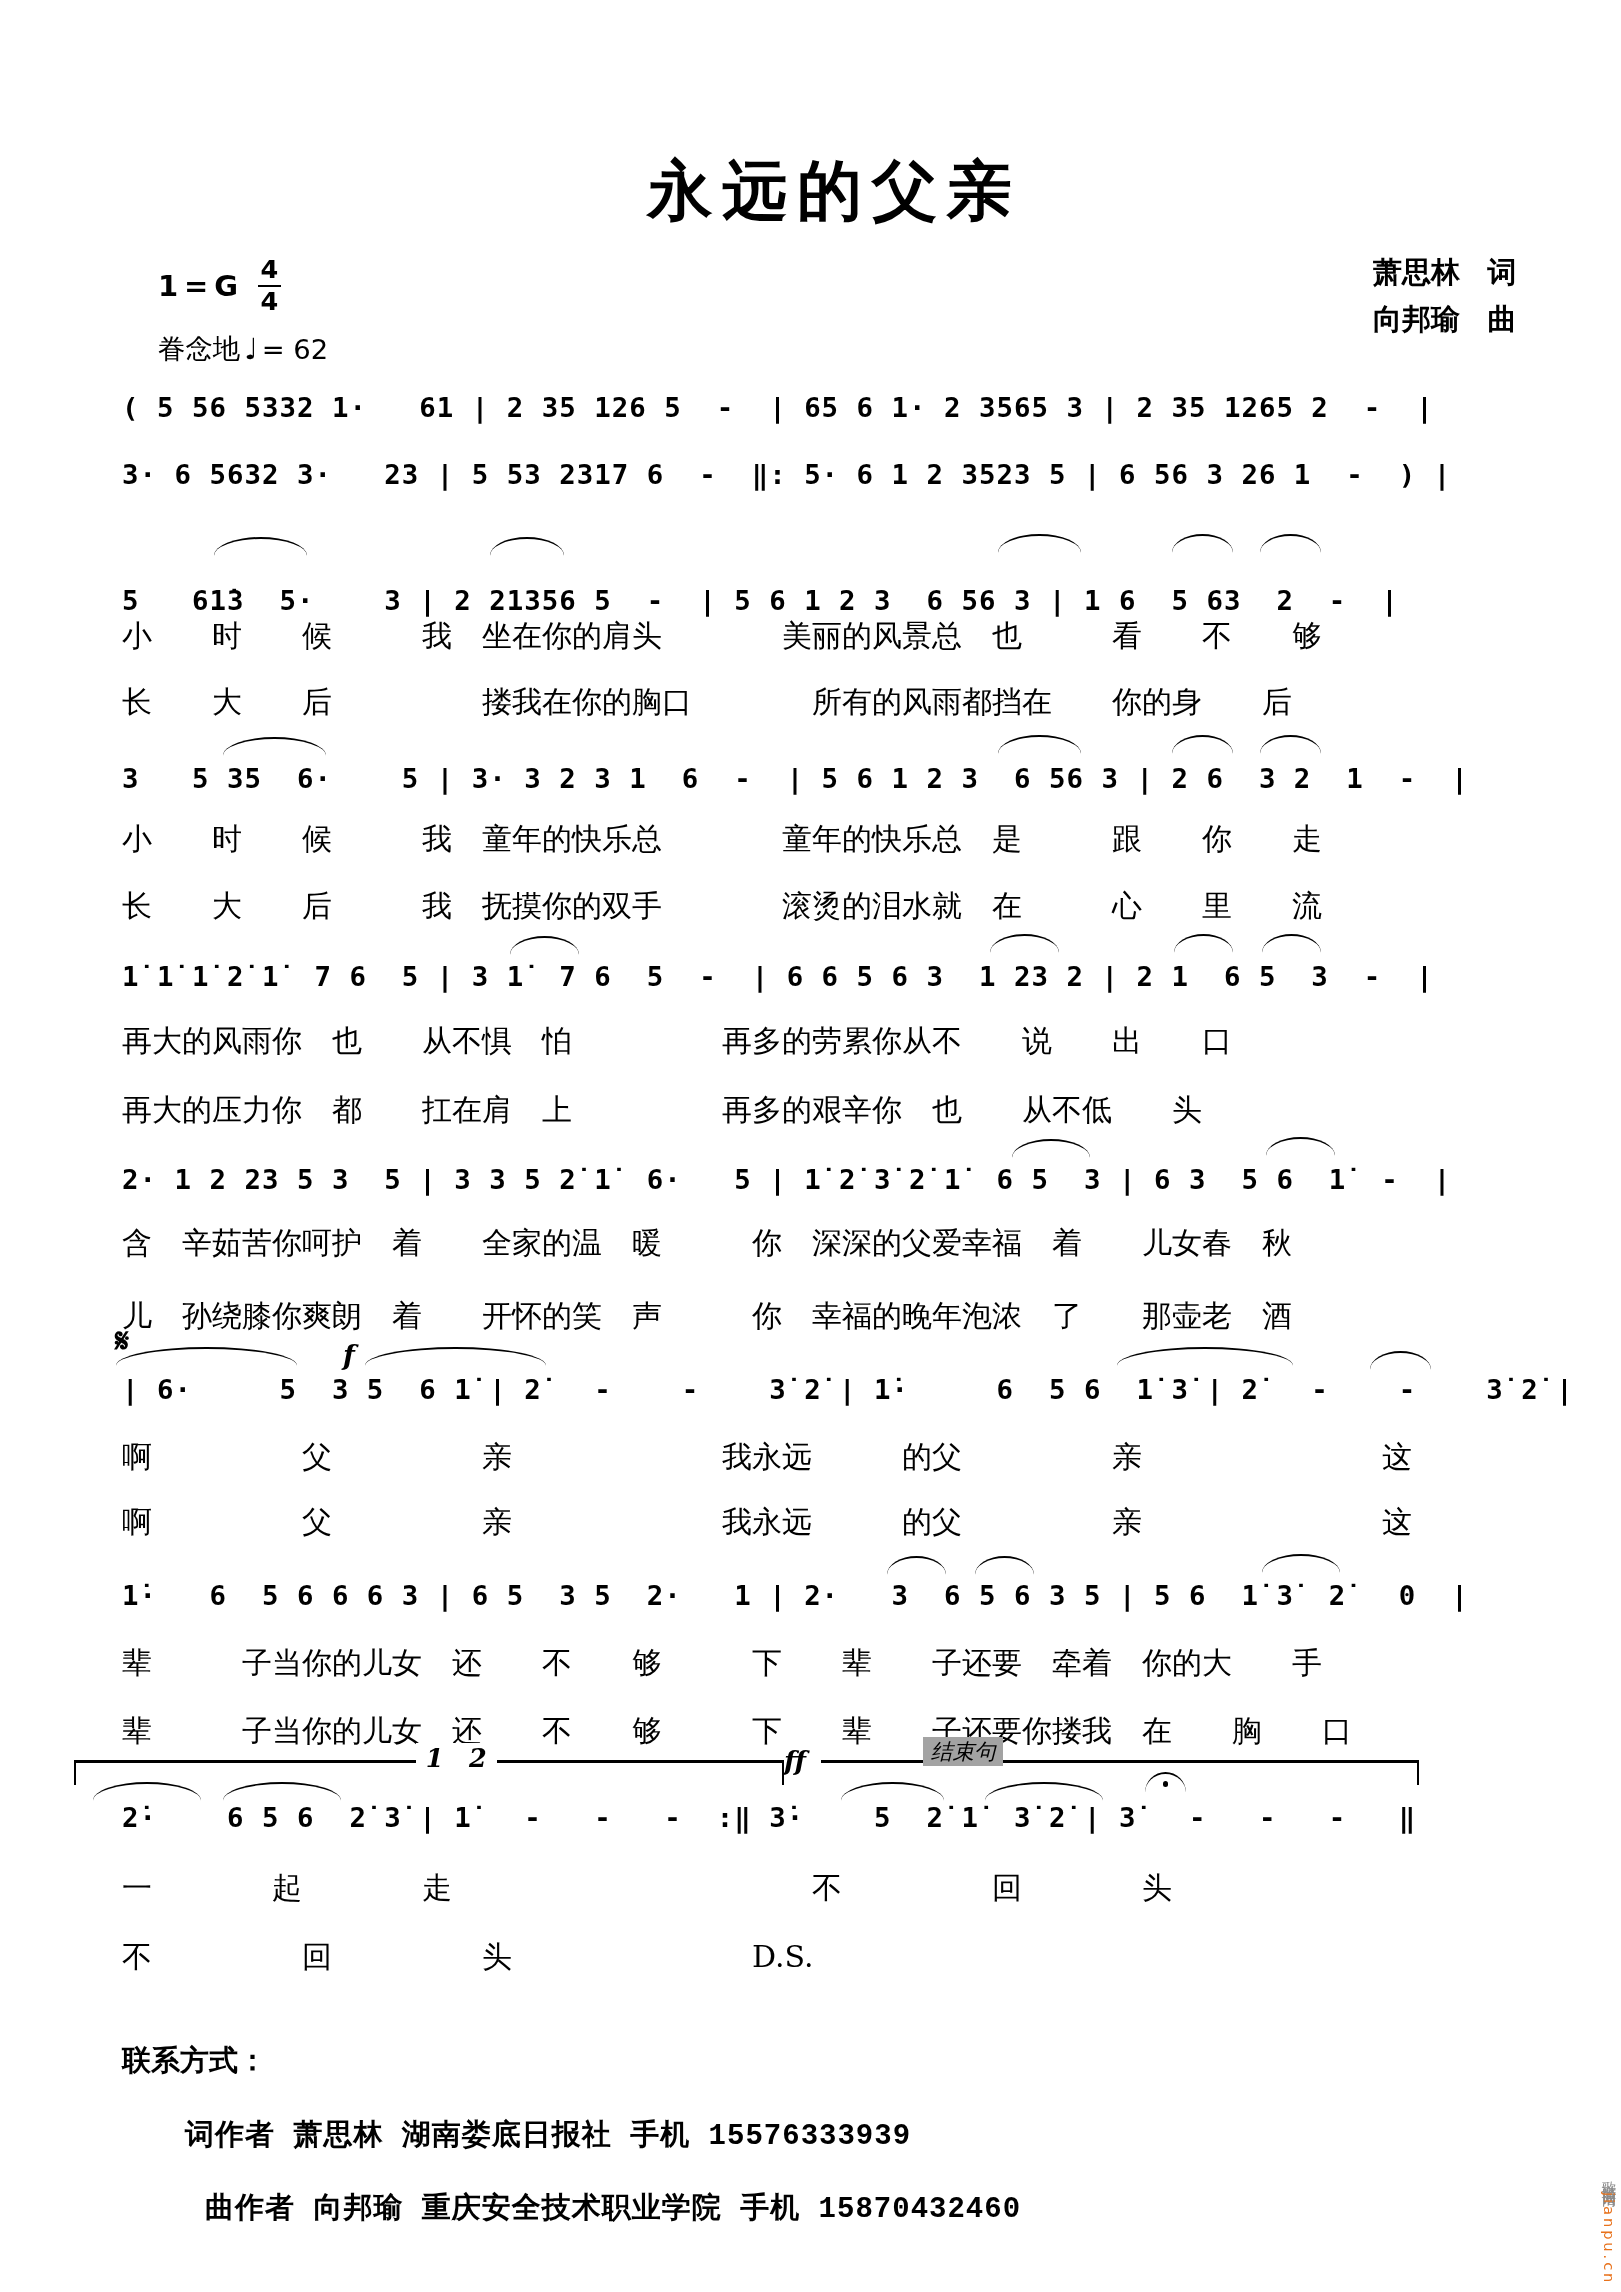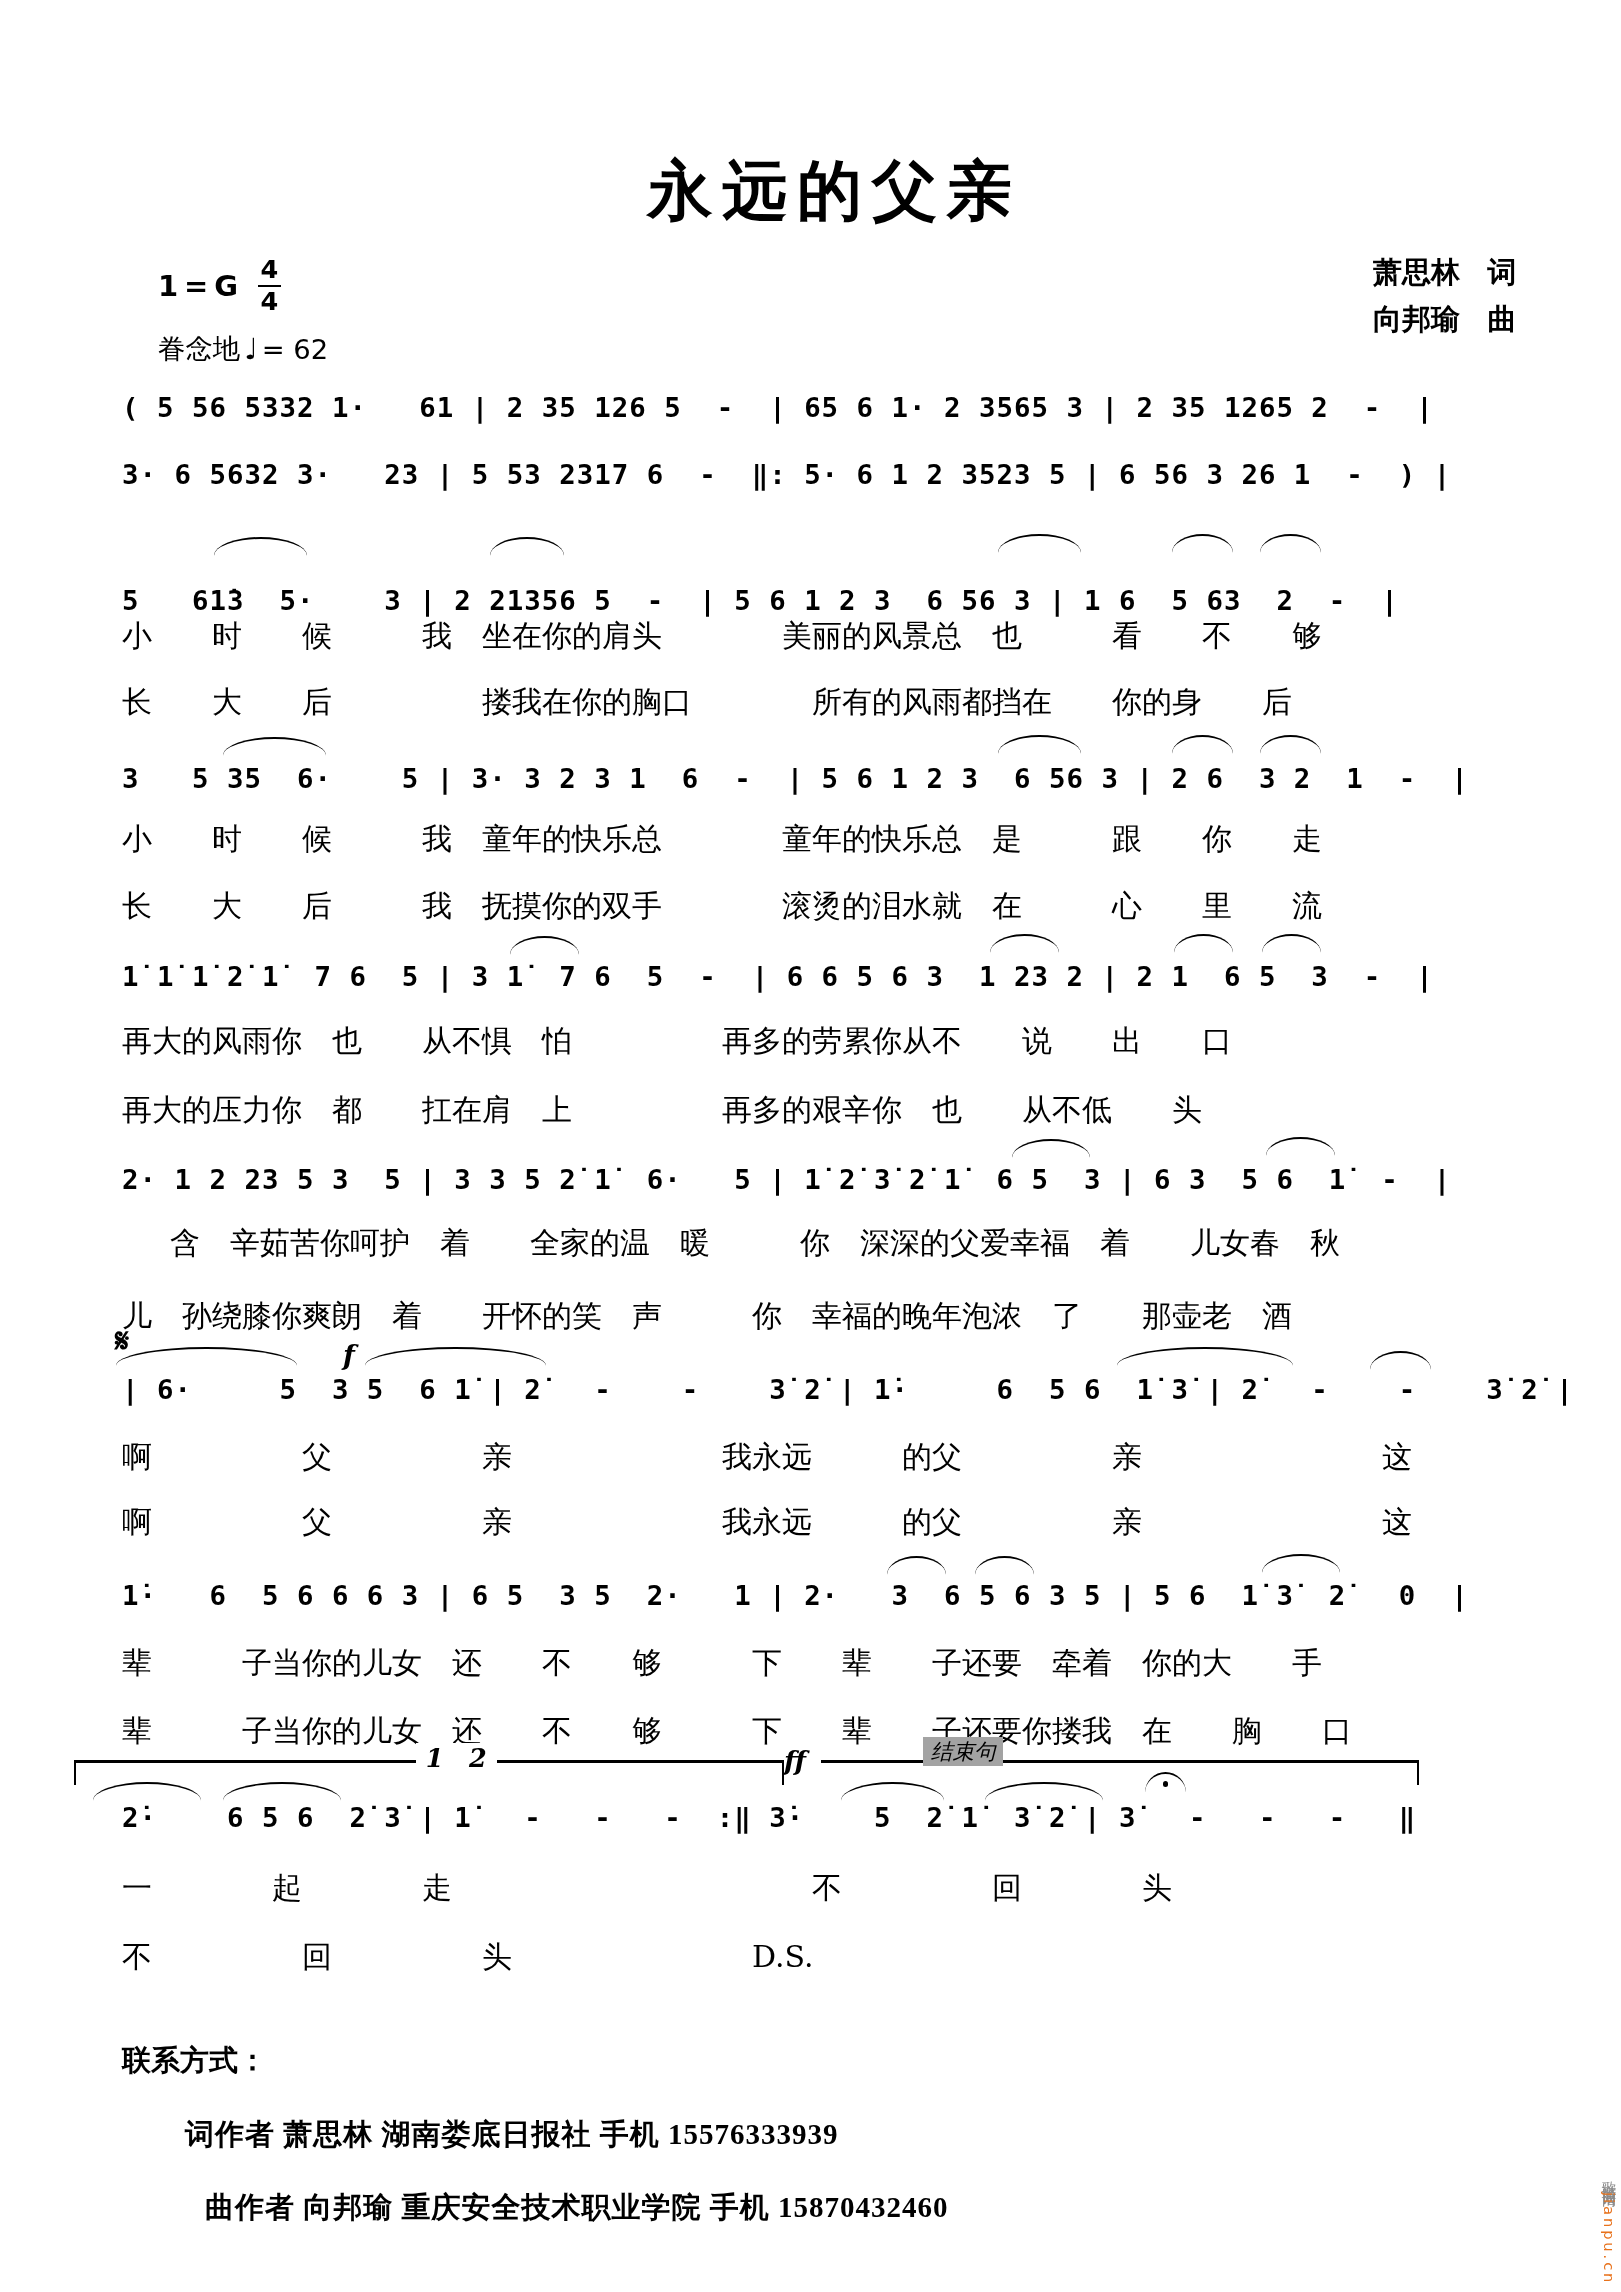--- a/index.html
+++ b/index.html
@@ -35,21 +35,21 @@
   .dyn{font-style:italic;font-weight:bold;font-family:"DejaVu Serif",serif;}
   .volta-bracket{position:absolute;border-top:3.9px solid #000;height:21.6px;}
   .vb-left{border-left:2.9px solid #000;}
   .vb-right{border-right:2.9px solid #000;}
   .volta-labels{position:absolute;left:416px;top:1743px;font-style:italic;font-size:25.5px;font-weight:bold;
     background:#fff;padding:0 9.8px;display:flex;gap:25.5px;font-family:"DejaVu Serif",serif;}
   .ending-label{position:absolute;left:923px;top:1737px;font-size:21.6px;font-style:italic;background:#a3a3a3;padding:0 7.8px;font-family:"DejaVu Serif",serif;}
   .ff-mark{position:absolute;left:784px;top:1745px;font-size:26.5px;}
   .f-mark{position:absolute;left:343px;top:1339px;font-size:27.4px;}
   .contact-head{left:74px;top:2041px;font-size:29px;font-weight:bold;font-family:"DejaVu Serif",serif;}
-  .contact-line{left:137px;font-size:29px;font-weight:bold;font-family:Liberation Serif, serif;letter-spacing:1px;}
+  .contact-line{left:137px;font-size:29px;font-weight:bold;font-family:Liberation Mono, monospace;letter-spacing:1px;}
   .watermark{
     right:3.9px;bottom:7.8px;writing-mode:vertical-rl;
     font-size:14.7px;color:#8a8a8a;letter-spacing:2.9px;line-height:1.1;
   }
   .watermark .url{color:#e8721c;}
 </style>
 </head>
 <body>
 
 <div class="abs title">永远的父亲</div>
@@ -89,21 +89,21 @@
 
 <div class="abs sys notes" style="top:763px;">3   5 35  6·    5 | 3· 3 2 3 1  6  -  | 5 6 1 2 3  6 56 3 | 2 6  3 2  1  -  |</div>
 <div class="abs sys lyr" style="top:819px;">小　　时　　候　　　我　童年的快乐总　　　　童年的快乐总　是　　　跟　　你　　走</div>
 <div class="abs sys lyr" style="top:886px;">长　　大　　后　　　我　抚摸你的双手　　　　滚烫的泪水就　在　　　心　　里　　流</div>
 
 <div class="abs sys notes" style="top:961px;">1̇ 1̇ 1̇ 2̇ 1̇  7 6  5 | 3 1̇  7 6  5  -  | 6 6 5 6 3  1 23 2 | 2 1  6 5  3  -  |</div>
 <div class="abs sys lyr" style="top:1021px;">再大的风雨你　也　　从不惧　怕　　　　　再多的劳累你从不　　说　　出　　口</div>
 <div class="abs sys lyr" style="top:1090px;">再大的压力你　都　　扛在肩　上　　　　　再多的艰辛你　也　　从不低　　头</div>
 
 <div class="abs sys notes" style="top:1164px;">2· 1 2 23 5 3  5 | 3 3 5 2̇ 1̇  6·   5 | 1̇ 2̇ 3̇ 2̇ 1̇  6 5  3 | 6 3  5 6  1̇  -  |</div>
-<div class="abs sys lyr" style="top:1223px;margin-left:48px;">含　辛茹苦你呵护　着　　全家的温　暖　　　你　深深的父爱幸福　着　　儿女春　秋</div>
+<div class="abs sys lyr" style="top:1223px;">含　辛茹苦你呵护　着　　全家的温　暖　　　你　深深的父爱幸福　着　　儿女春　秋</div>
 <div class="abs sys lyr" style="top:1296px;">儿　孙绕膝你爽朗　着　　开怀的笑　声　　　你　幸福的晚年泡浓　了　　那壶老　酒</div>
 
 <div class="abs segno">𝄋</div>
 <div class="f-mark dyn">f</div>
 <div class="abs sys notes" style="top:1374px;">| 6·     5  3 5  6 1̇ | 2̇   -    -    3̇ 2̇ | 1̇·     6  5 6  1̇ 3̇ | 2̇   -    -    3̇ 2̇ |</div>
 <div class="abs sys lyr" style="top:1437px;">啊　　　　　父　　　　　亲　　　　　　　我永远　　　的父　　　　　亲　　　　　　　　这</div>
 <div class="abs sys lyr" style="top:1502px;">啊　　　　　父　　　　　亲　　　　　　　我永远　　　的父　　　　　亲　　　　　　　　这</div>
 
 <div class="abs sys notes" style="top:1580px;">1̇·   6  5 6 6 6 3 | 6 5  3 5  2·   1 | 2·   3  6 5 6 3 5 | 5 6  1̇ 3̇  2̇   0  |</div>
 <div class="abs sys lyr" style="top:1643px;">辈　　　子当你的儿女　还　　不　　够　　　下　　辈　　子还要　牵着　你的大　　手</div>

